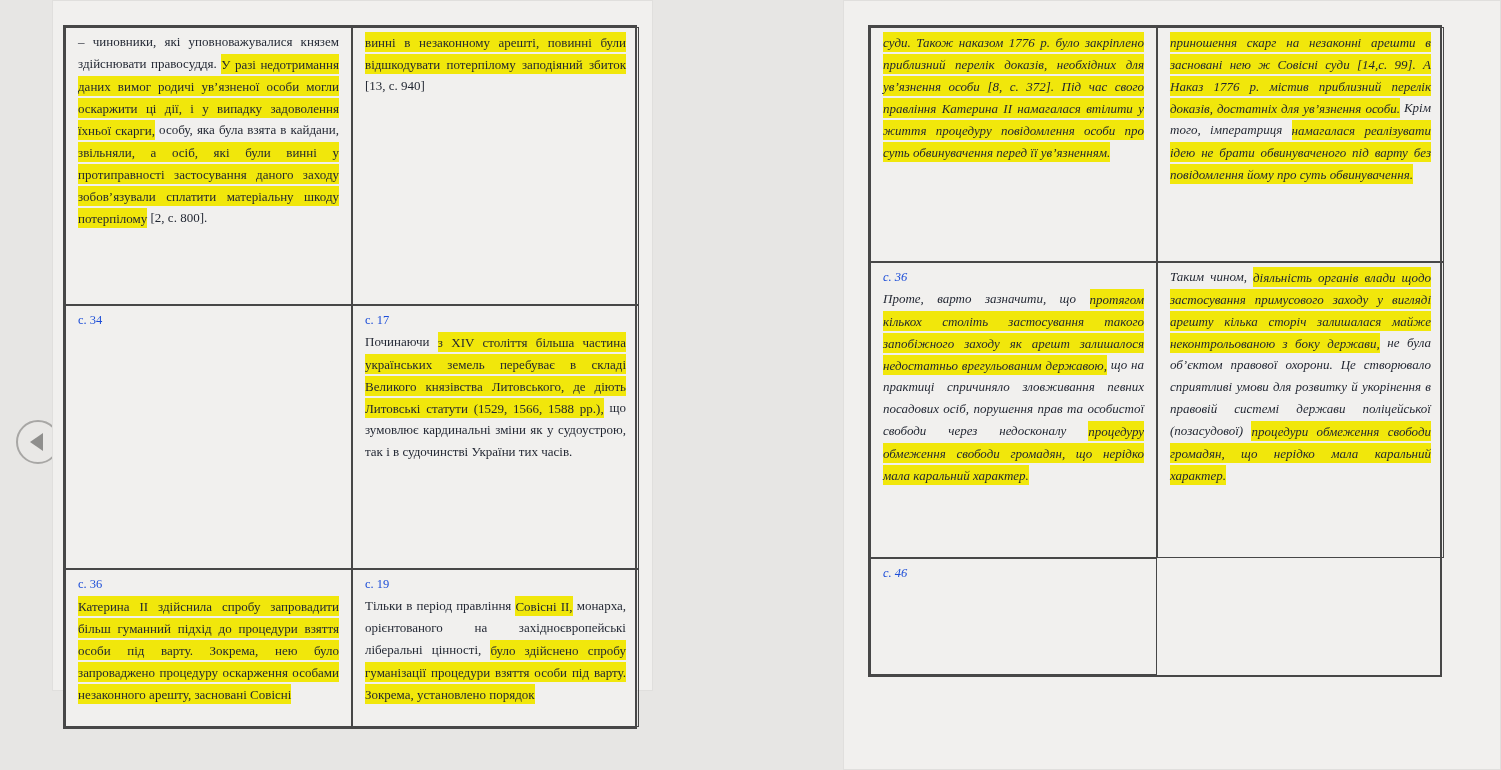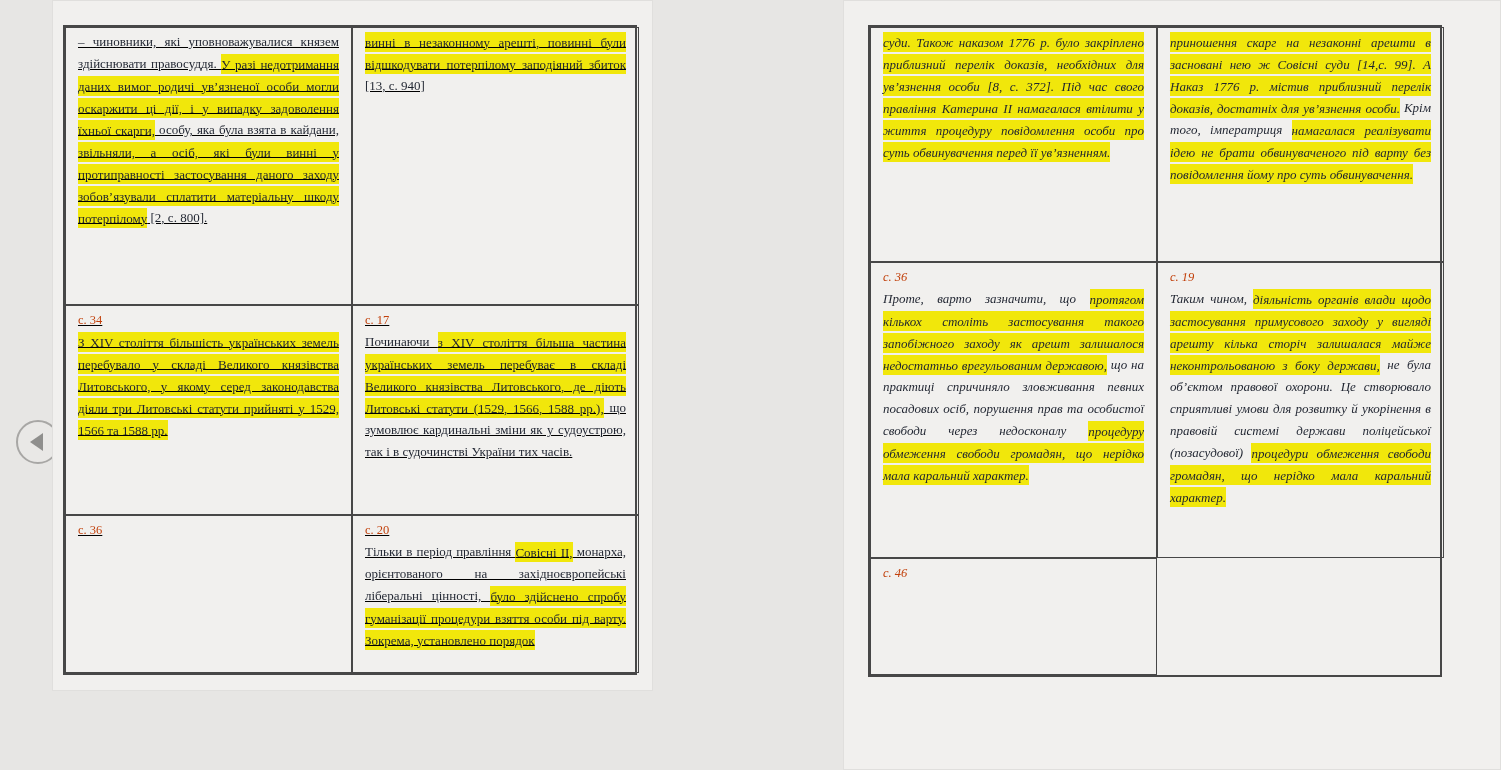--- a/index.html
+++ b/index.html
@@ -16,33 +16,33 @@
   .page-right{left:843px;width:658px;height:770px;}
 
   
   .doc-table{
     display:grid;
     grid-template-columns:287px 287px;
     border:2px solid #474747;
     width:574px;box-sizing:border-box;
     background:#f1f0ee;
   }
-  .page-left .doc-table{margin:24px 0 0 10px;text-decoration:underline;}
+  .page-left .doc-table{margin:24px 0 0 10px;}
   .page-right .doc-table{margin:24px 0 0 24px;font-style:italic;}
   .cell{
     border:1px solid #474747;
     box-sizing:border-box;
     padding:3px 12px 8px 12px;
     overflow:hidden;
   }
-  .h-l1{height:278px}.h-l2{height:210px}.h-l3{height:158px}
+  .h-l1{height:278px}.h-l2{height:264px}.h-l3{height:158px}
   .h-r1{height:235px}.h-r2{height:296px}.h-r3{height:117px}
 
   .page-ref{
-    font-size:12.5px;line-height:22px;color:#c2410c;
+    font-size:12.5px;line-height:22px;color:#1d4ed8;
   }
   .cell-text{
     margin:0;
     font-size:13px;line-height:22px;color:#1f2430;
     text-align:justify;
   }
   .hl{
     background:var(--hl,#f1e70b);
     padding:2.5px 0;
   }
@@ -74,50 +74,49 @@
   <div class="page page-left">
     <div class="doc-table">
       <div class="cell h-l1">
           <p class="cell-text"><span class="plain">– чиновники, які уповноважувалися князем здійснювати правосуддя. </span><span class="hl">У разі недотримання даних вимог родичі ув’язненої особи могли оскаржити ці дії, і у випадку задоволення їхньої скарги,</span><span class="plain"> особу, яка була взята в кайдани, </span><span class="hl">звільняли, а осіб, які були винні у протиправності застосування даного заходу зобов’язували сплатити матеріальну шкоду потерпілому</span><span class="plain"> [2, с. 800].</span></p>
         </div>
       <div class="cell h-l1">
           <p class="cell-text"><span class="hl">винні в незаконному арешті, повинні були відшкодувати потерпілому заподіяний збиток</span><span class="plain"> [13, с. 940]</span></p>
         </div>
       <div class="cell h-l2">
           <div class="page-ref">с. 34</div>
-          <p class="cell-text"><span class="hl">З XIV століття більшість українських земель перебувало у складі Великого князівства Литовського, у якому серед законодавства діяли три Литовські статути прийняті у 1529, 1566 та 1588 рр.</span></p>
         </div>
       <div class="cell h-l2">
           <div class="page-ref">с. 17</div>
           <p class="cell-text"><span class="plain">Починаючи </span><span class="hl">з XIV століття більша частина українських земель перебуває в складі Великого князівства Литовського, де діють Литовські статути (1529, 1566, 1588 рр.),</span><span class="plain"> що зумовлює кардинальні зміни як у судоустрою, так і в судочинстві України тих часів.</span></p>
         </div>
       <div class="cell h-l3">
           <div class="page-ref">с. 36</div>
+          <p class="cell-text"><span class="hl">Катерина II здійснила спробу запровадити більш гуманний підхід до процедури взяття особи під варту. Зокрема, нею було запроваджено процедуру оскарження особами незаконного арешту, засновані Совісні</span></p>
         </div>
       <div class="cell h-l3">
-          <div class="page-ref">с. 20</div>
+          <div class="page-ref">с. 19</div>
           <p class="cell-text"><span class="plain">Тільки в період правління </span><span class="hl">Совісні II,</span><span class="plain"> монарха, орієнтованого на західноєвропейські ліберальні цінності, </span><span class="hl">було здійснено спробу гуманізації процедури взяття особи під варту. Зокрема, установлено порядок</span></p>
         </div>
     </div>
   </div>
 
   <div class="page page-right">
     <div class="doc-table">
       <div class="cell h-r1">
           <p class="cell-text"><span class="hl">суди. Також наказом 1776 р. було закріплено приблизний перелік доказів, необхідних для ув’язнення особи [8, с. 372]. Під час свого правління Катерина II намагалася втілити у життя процедуру повідомлення особи про суть обвинувачення перед її ув’язненням.</span></p>
         </div>
       <div class="cell h-r1">
           <p class="cell-text"><span class="hl">приношення скарг на незаконні арешти в засновані нею ж Совісні суди [14,с. 99]. А Наказ 1776 р. містив приблизний перелік доказів, достатніх для ув’язнення особи.</span><span class="plain"> Крім того, імператриця </span><span class="hl">намагалася реалізувати ідею не брати обвинуваченого під варту без повідомлення йому про суть обвинувачення.</span></p>
         </div>
       <div class="cell h-r2">
           <div class="page-ref">с. 36</div>
           <p class="cell-text"><span class="plain">Проте, варто зазначити, що </span><span class="hl">протягом кількох століть застосування такого запобіжного заходу як арешт залишалося недостатньо врегульованим державою,</span><span class="plain"> що на практиці спричиняло зловживання певних посадових осіб, порушення прав та особистої свободи через недосконалу </span><span class="hl">процедуру обмеження свободи громадян, що нерідко мала каральний характер.</span></p>
         </div>
       <div class="cell h-r2">
-          <div class="page-ref">с. 19</div>
           <p class="cell-text"><span class="plain">Таким чином, </span><span class="hl">діяльність органів влади щодо застосування примусового заходу у вигляді арешту кілька сторіч залишалася майже неконтрольованою з боку держави,</span><span class="plain"> не була об’єктом правової охорони. Це створювало сприятливі умови для розвитку й укорінення в правовій системі держави поліцейської (позасудової) </span><span class="hl">процедури обмеження свободи громадян, що нерідко мала каральний характер.</span></p>
         </div>
       <div class="cell h-r3">
           <div class="page-ref">с. 46</div>
         </div>
     </div>
   </div>
 
 </div>
 

